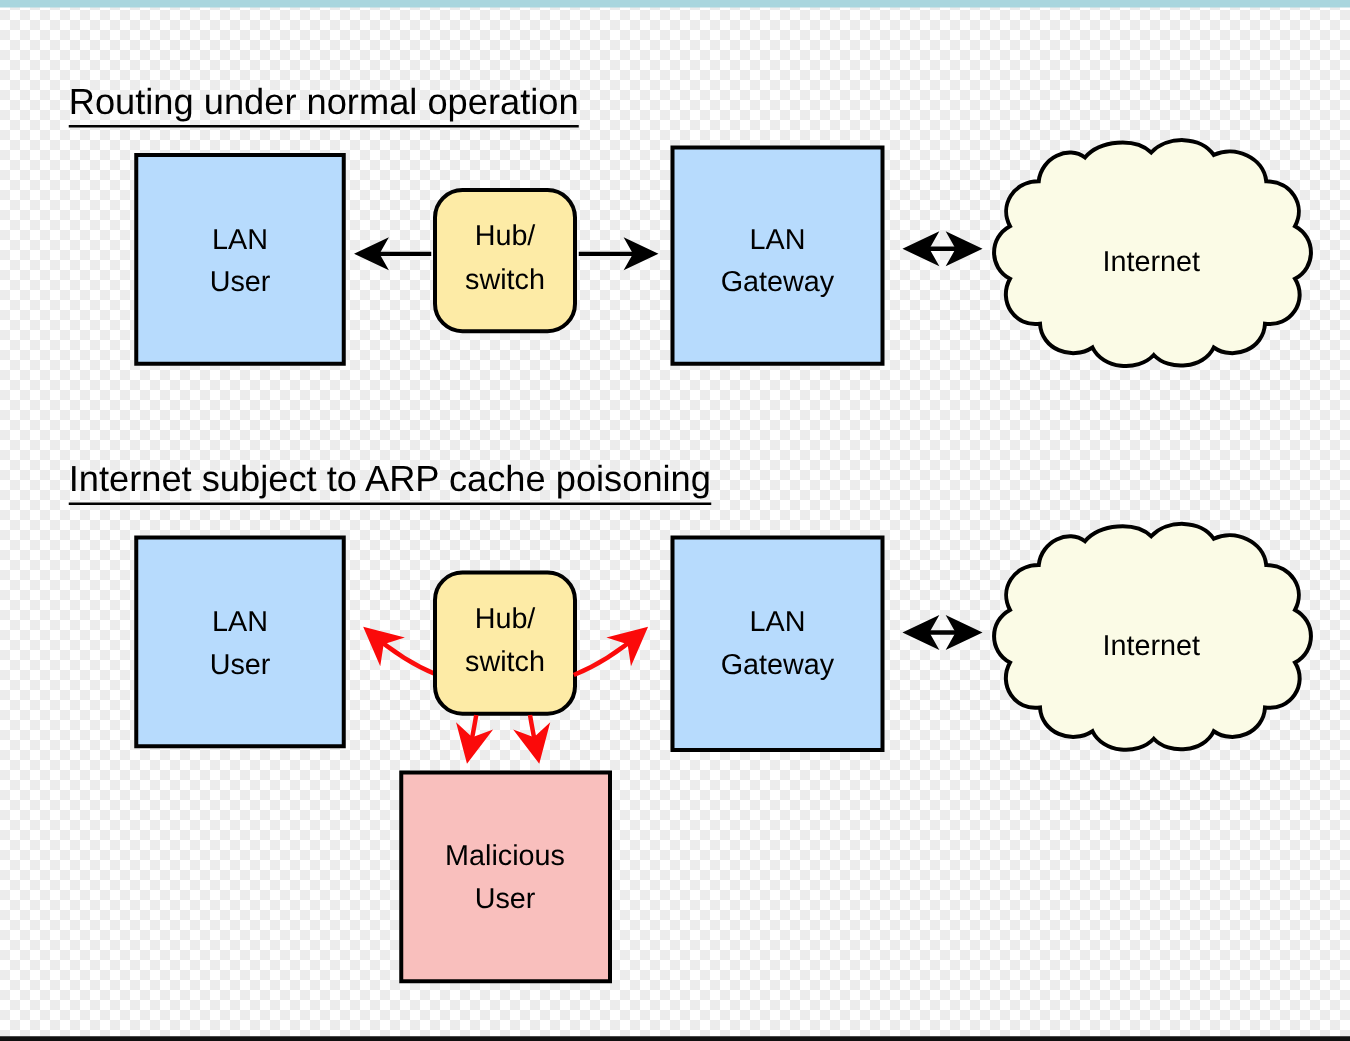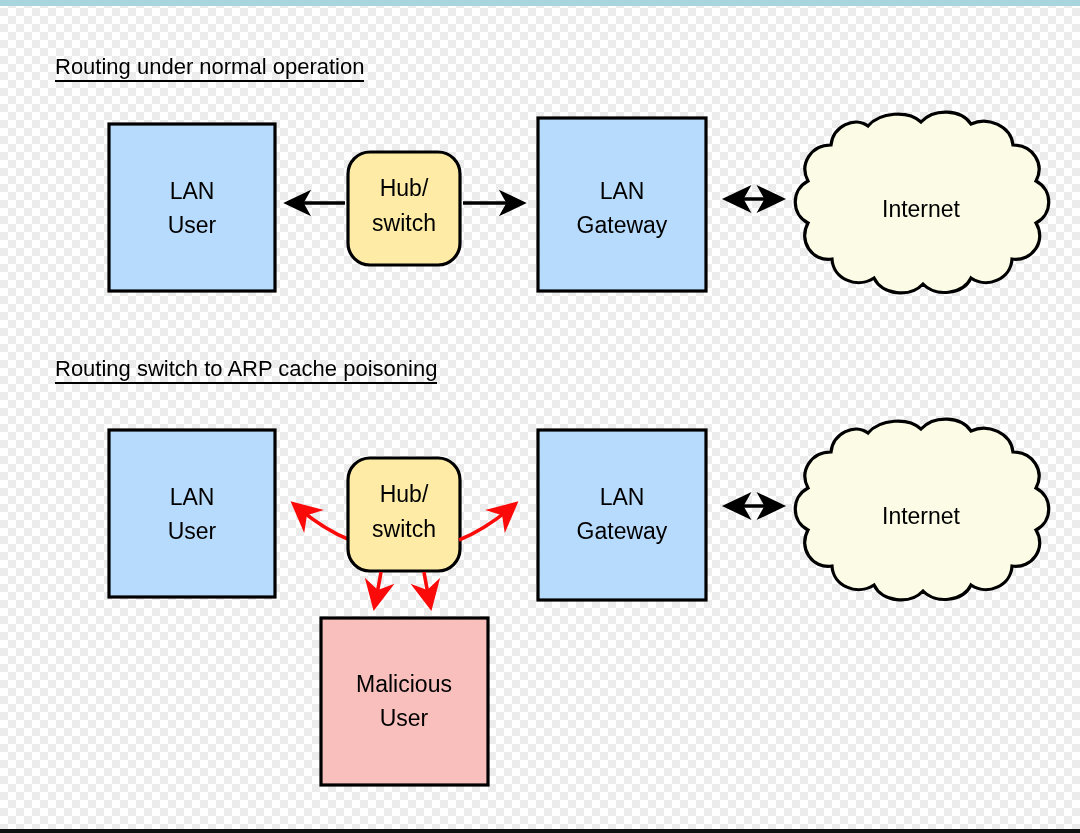--- a/index.html
+++ b/index.html
@@ -38,27 +38,28 @@
     background: #101010;
   }
   .svg-layer {
     position: absolute;
     left: 0; top: 0;
     width: 1080px;
     height: 833px;
   }
   .heading {
     position: absolute;
-    font-size: 22px;
+    font-size: 29px;
     color: #000000;
     white-space: nowrap;
     letter-spacing: 0px;
     border-bottom: 2.5px solid #000;
     padding-bottom: 1px;
     line-height: 1.15;
+    margin-top: 12px;
   }
   #heading-normal { left: 55px; top: 54px; }
   #heading-poison { left: 55px; top: 356px; }
 
   .node-label {
     font-size: 23px;
     fill: #000000;
     font-family: "Liberation Sans", sans-serif;
     text-anchor: middle;
     dominant-baseline: middle;
@@ -66,21 +67,21 @@
 </style>
 </head>
 <body>
 
 <div id="page">
 
   <div class="top-bar"></div>
 
   <div class="heading" id="heading-normal">Routing under normal operation</div>
 
-  <div class="heading" id="heading-poison">Routing switch to ARP cache poisoning</div>
+  <div class="heading" id="heading-poison">Internet subject to ARP cache poisoning</div>
 
   <svg class="svg-layer" viewBox="0 0 1080 833">
     <defs>
       <marker id="arrow-black-end" markerWidth="9" markerHeight="9" refX="7.2" refY="4.5" orient="auto" markerUnits="strokeWidth">
         <path d="M0.4,0.6 L8.6,4.5 L0.4,8.4 L2.6,4.5 Z" fill="#000000"></path>
       </marker>
       <marker id="arrow-black-start" markerWidth="9" markerHeight="9" refX="7.2" refY="4.5" orient="auto-start-reverse" markerUnits="strokeWidth">
         <path d="M0.4,0.6 L8.6,4.5 L0.4,8.4 L2.6,4.5 Z" fill="#000000"></path>
       </marker>
       <marker id="arrow-red-end" markerWidth="9" markerHeight="9" refX="6.8" refY="4.5" orient="auto" markerUnits="strokeWidth">

